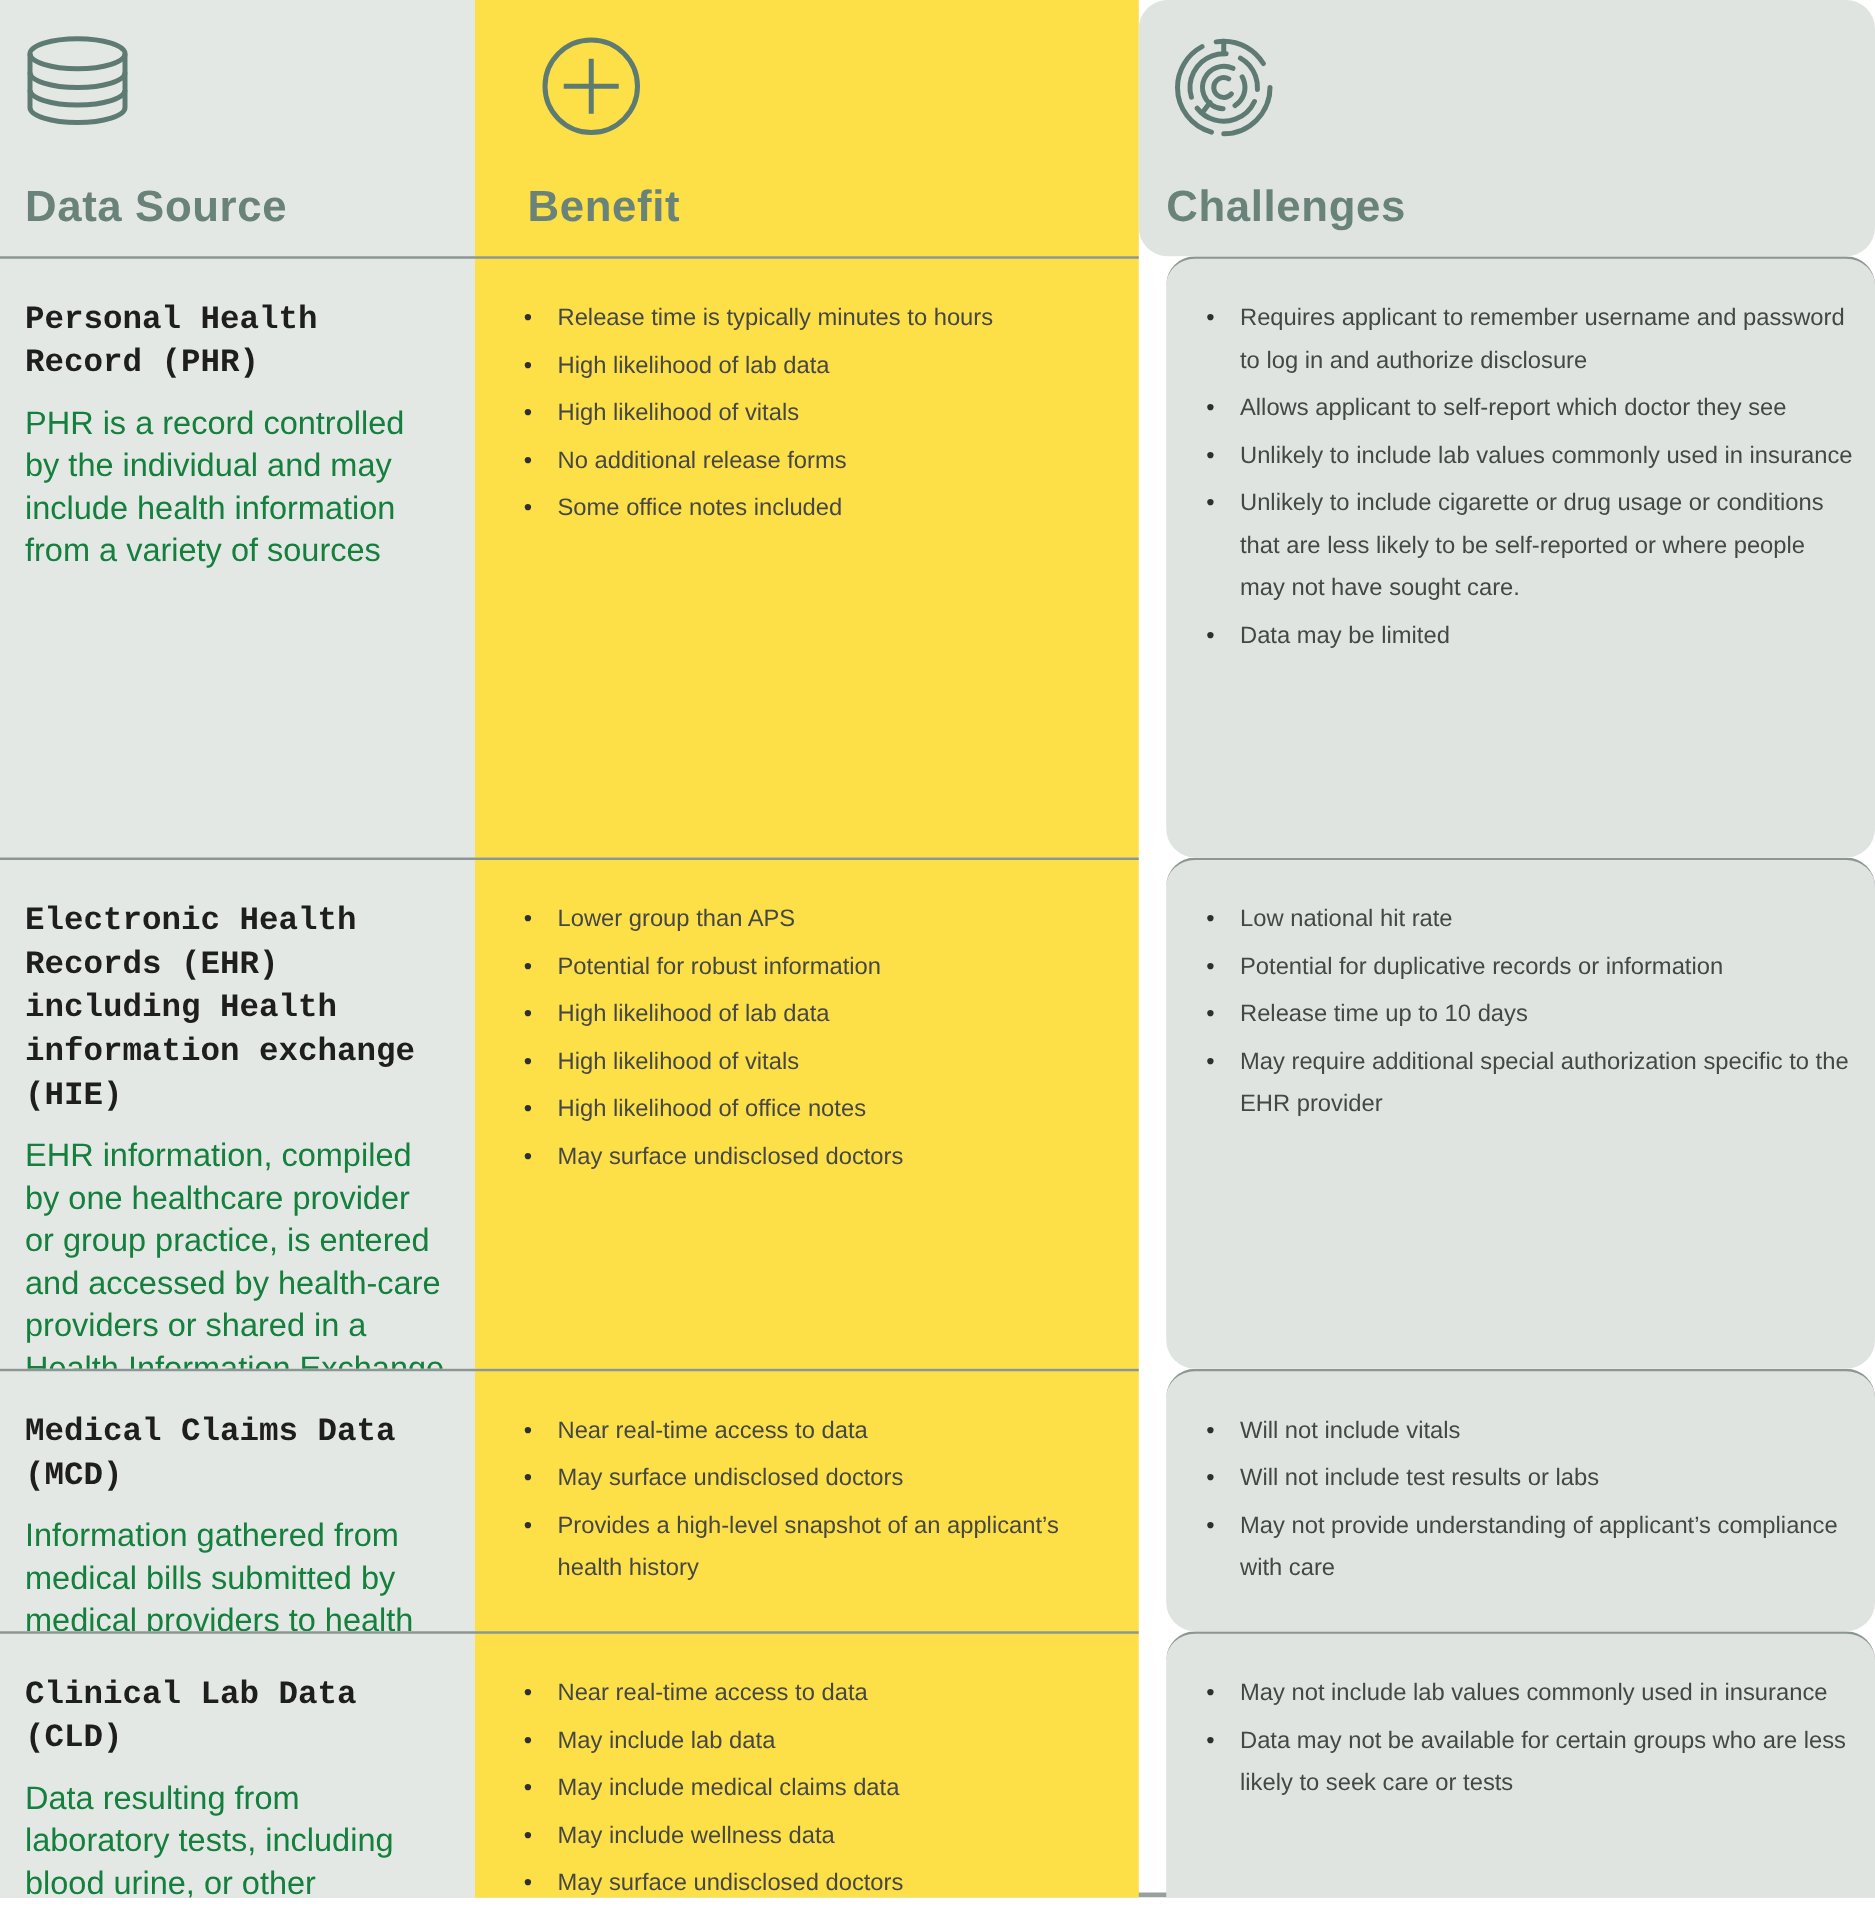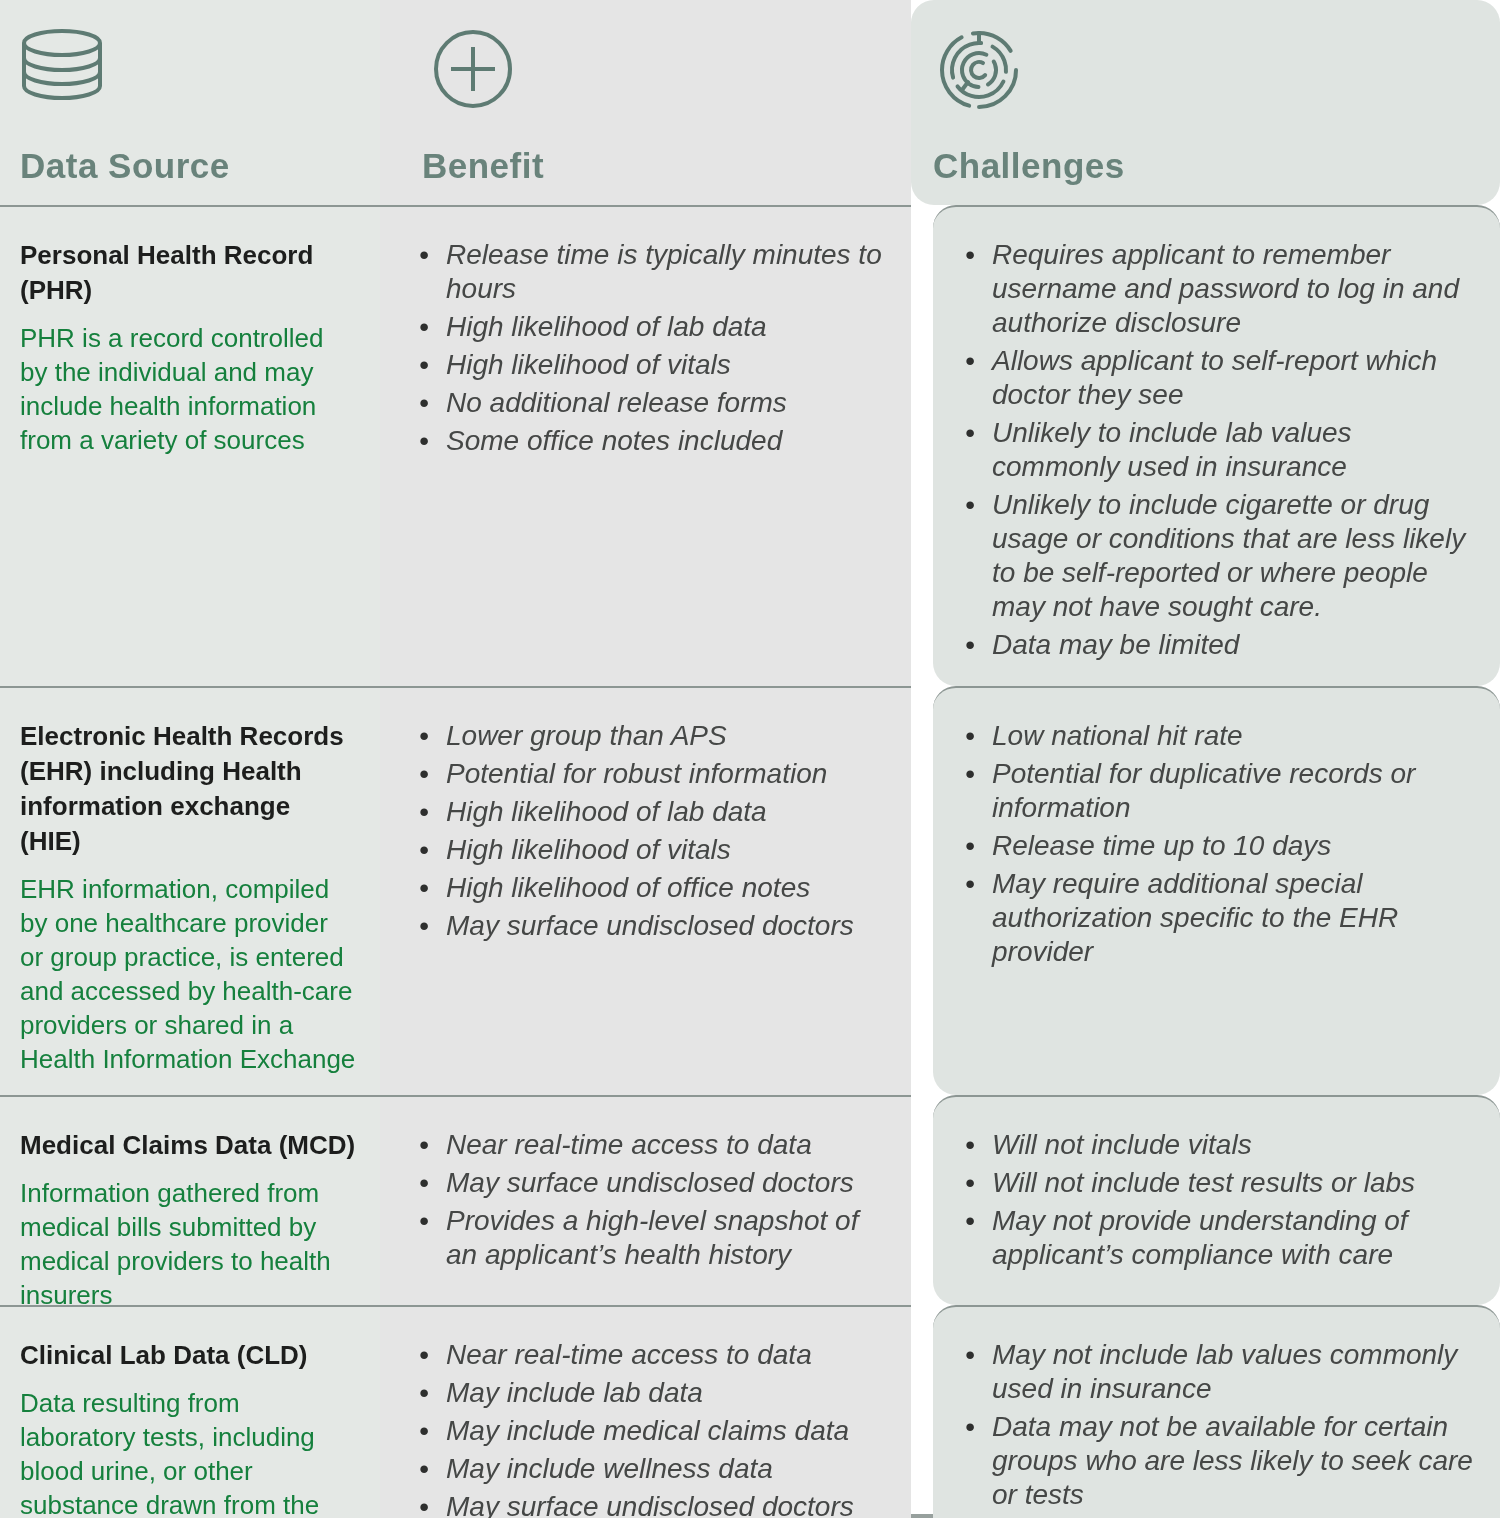--- a/index.html
+++ b/index.html
@@ -8,21 +8,21 @@
   .grid{
     position:relative;
     width:1500px;height:1518px;
     display:grid;
     grid-template-columns:380px 531px 589px;
     grid-template-rows:205px 481px 409px 210px 1fr;
     font-family:"Liberation Sans","DejaVu Sans",sans-serif;
     border-bottom:4px solid #97a09d;
   }
   .c1{background:#e4e8e5;}
-  .c2{background:#e5e5e5;}
+  .c2{background:#fde047;}
   .c3{background:#dfe4e1;border-radius:23px;}
   .rule{border-top:2px solid #8c9693;}
 
   
   .header{padding-top:28px;}
   .header.c1{padding-left:20px;}
   .header.c2{padding-left:42px;}
   .header.c3{padding-left:22px;}
   .icon{height:82px;display:block;}
   .header.c2 .icon{margin-left:10px;}
@@ -37,40 +37,40 @@
   }
 
   
   .src{padding:31px 24px 0 20px;}
   .src h3{
     margin:0 0 13px 0;
     font-size:26px;
     line-height:35px;
     font-weight:bold;
     color:#1d1e1d;
+    font-family:Liberation Mono, monospace;
   }
   .src p{
     margin:0;
     font-size:26px;
     line-height:34px;
     color:#15803d;
   }
 
   
   .lst{padding:31px 16px 0 38px;}
   .lst.c3{padding-left:31px;margin-left:22px;}
   .lst ul{list-style:none;margin:0;padding:0;}
   .lst li{
     position:relative;
     padding-left:28px;
-    font-size:28px;
+    font-size:19px;
     line-height:34px;
     color:#454746;
     margin-bottom:4px;
-    font-style:italic;
   }
   .lst li::before{
     content:"\2022";
     position:absolute;
     left:1px;top:0;
     color:#2e2f2e;
   }
 </style>
 </head>
 <body>

